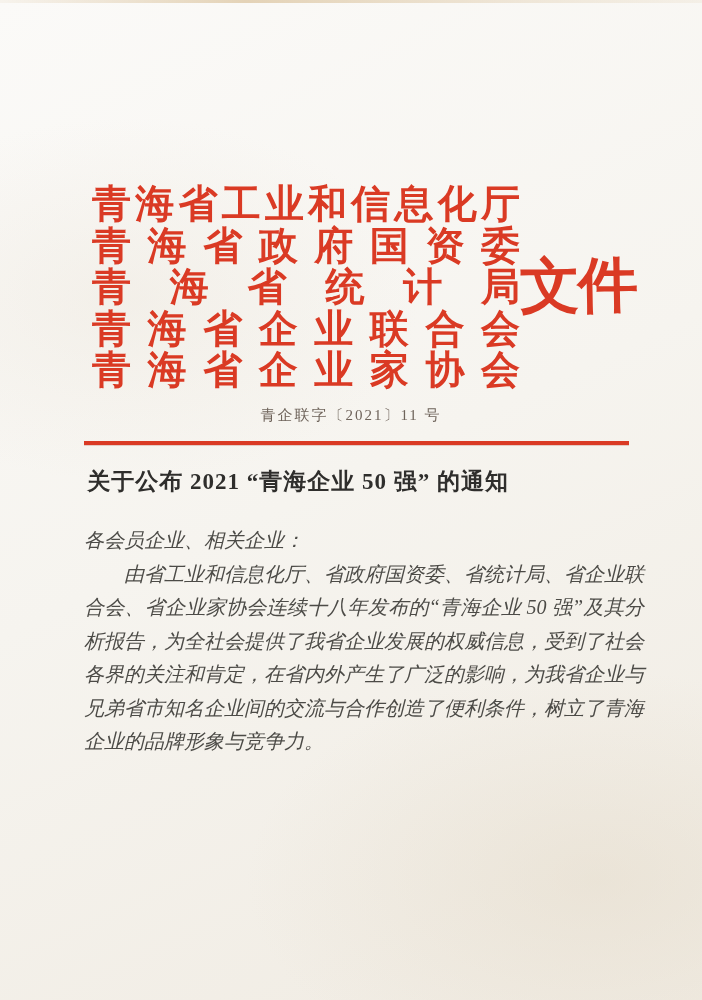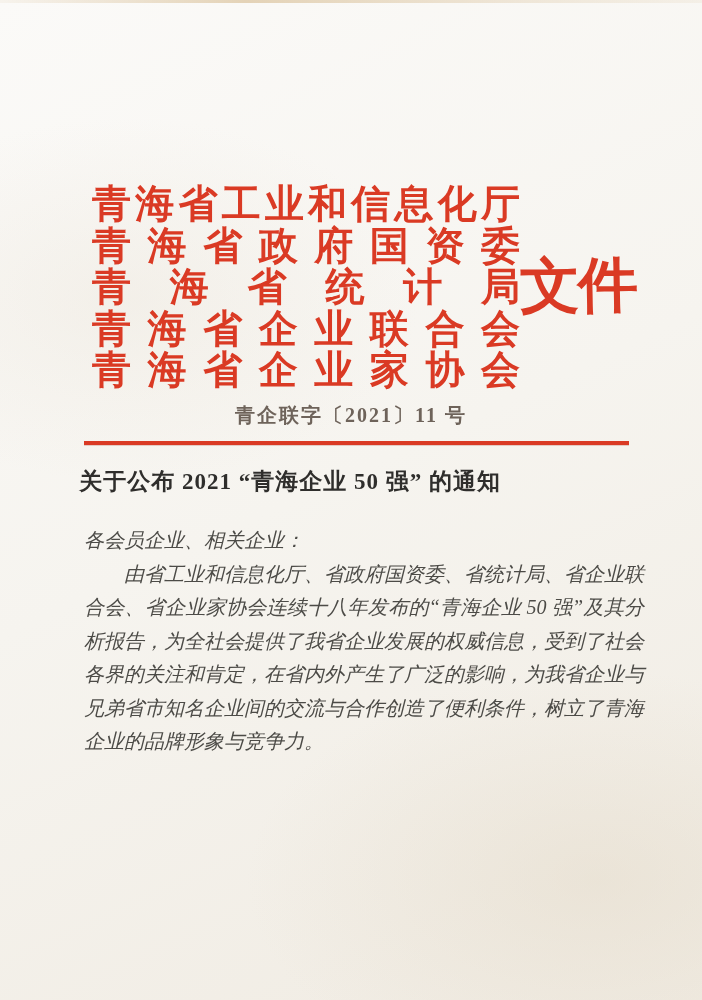--- a/index.html
+++ b/index.html
@@ -46,34 +46,33 @@
   .doc-type{
     position:absolute;left:520px;top:250px;
     font-size:60px;line-height:72px;
     font-weight:900;color:var(--accent);
     letter-spacing:-2px;white-space:nowrap;
     transform:rotate(-1deg);
   }
   .doc-number{
     position:absolute;left:0;top:404px;width:702px;
     text-align:center;
-    font-size:20px;line-height:22px;
+    font-size:15px;line-height:22px;
     color:var(--ink-muted);
     letter-spacing:2px;
-    font-weight:bold;
   }
   .red-divider{
     position:absolute;left:84px;top:441px;
     width:545px;height:4px;
     background:linear-gradient(90deg,#c93categoria 0%, var(--accent) 0%);
     background:var(--accent);
     box-shadow:0 0.5px 0 rgba(160,40,20,0.4);
   }
   .doc-title{
-    position:absolute;left:8px;top:466px;width:564px;margin:0;
+    position:absolute;left:16px;top:466px;width:564px;margin:0;
     text-align:center;
     font-size:23px;line-height:32px;
     font-weight:bold;color:var(--ink-title);
     letter-spacing:1px;
   }
   .body-text{
     position:absolute;left:84px;top:524px;width:560px;
     font-size:20px;line-height:33.5px;
     color:var(--ink);
     text-align:justify;

